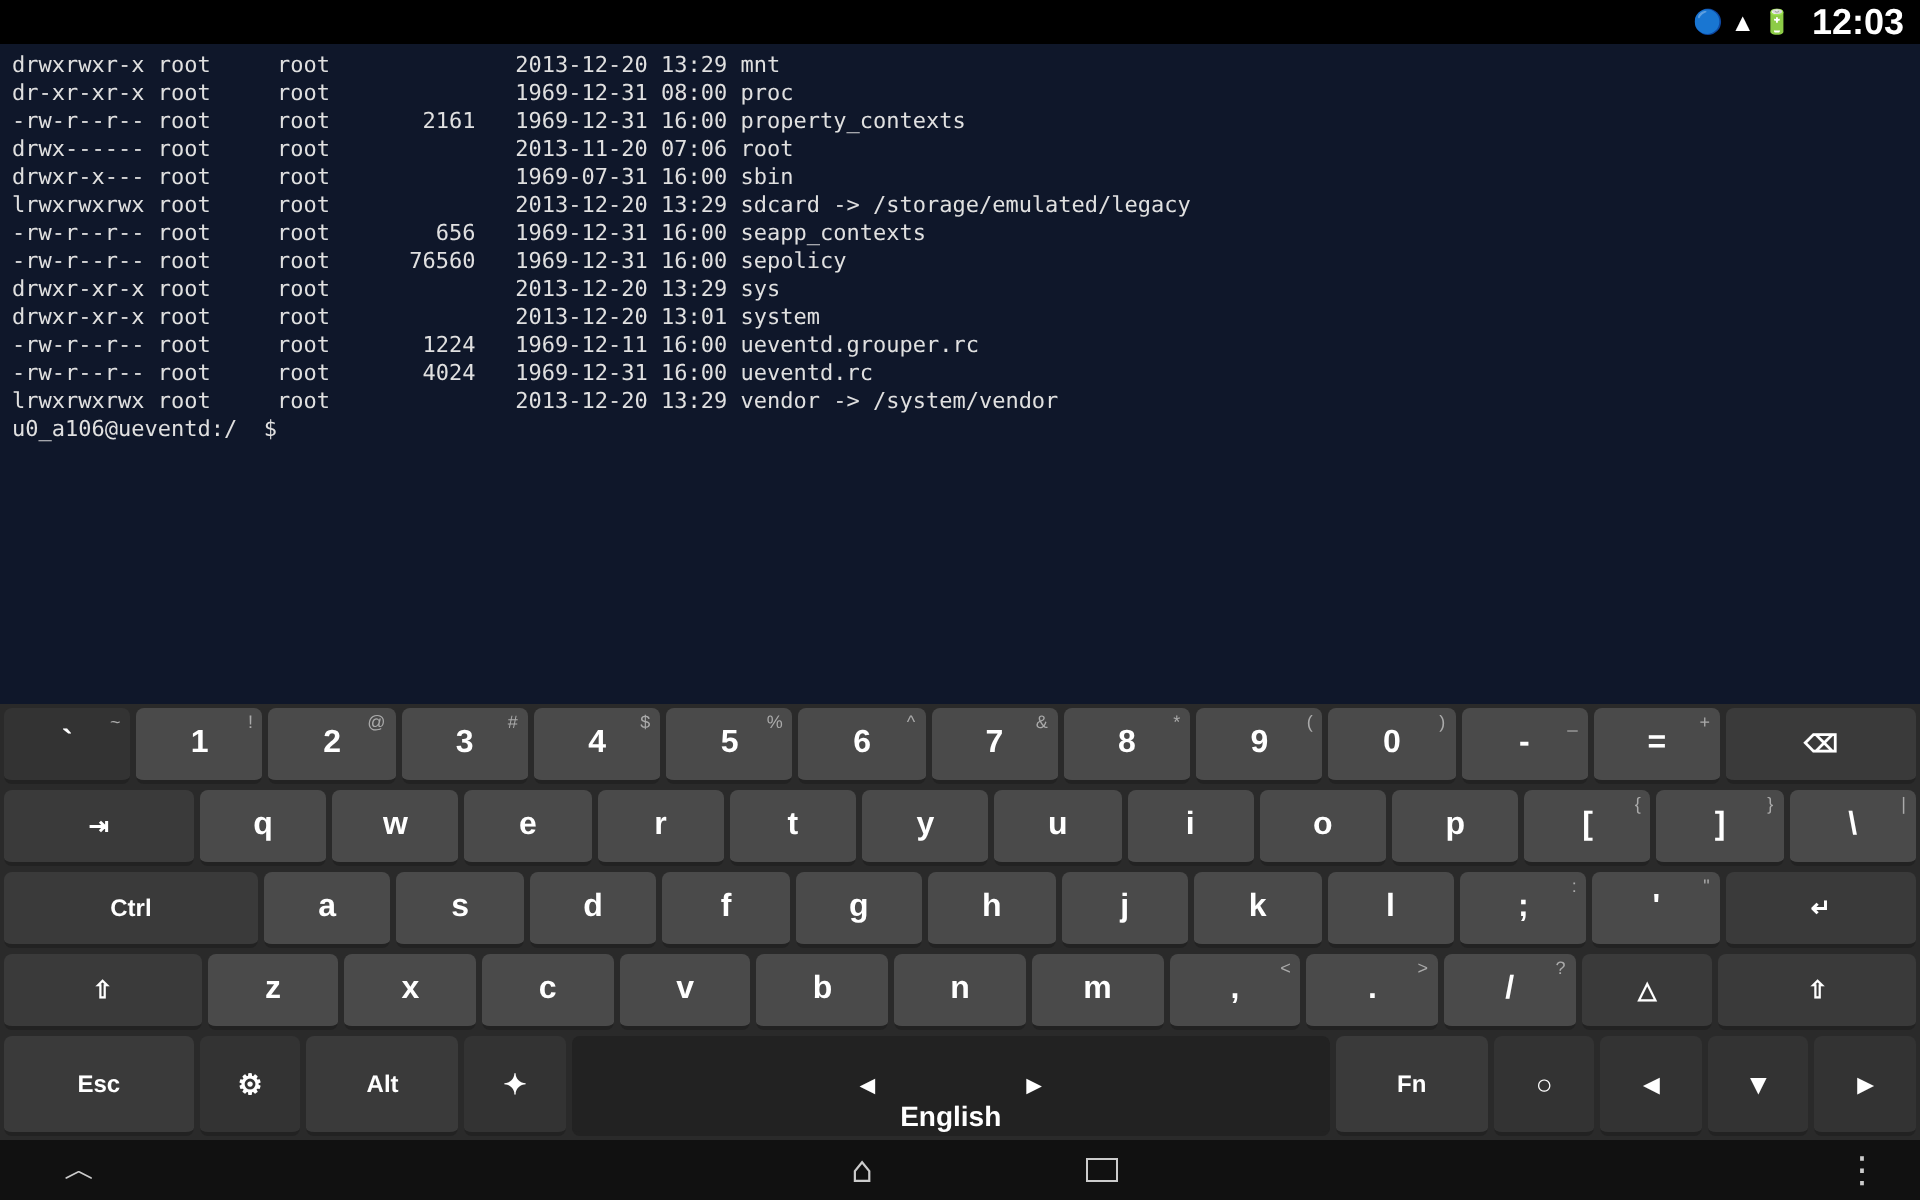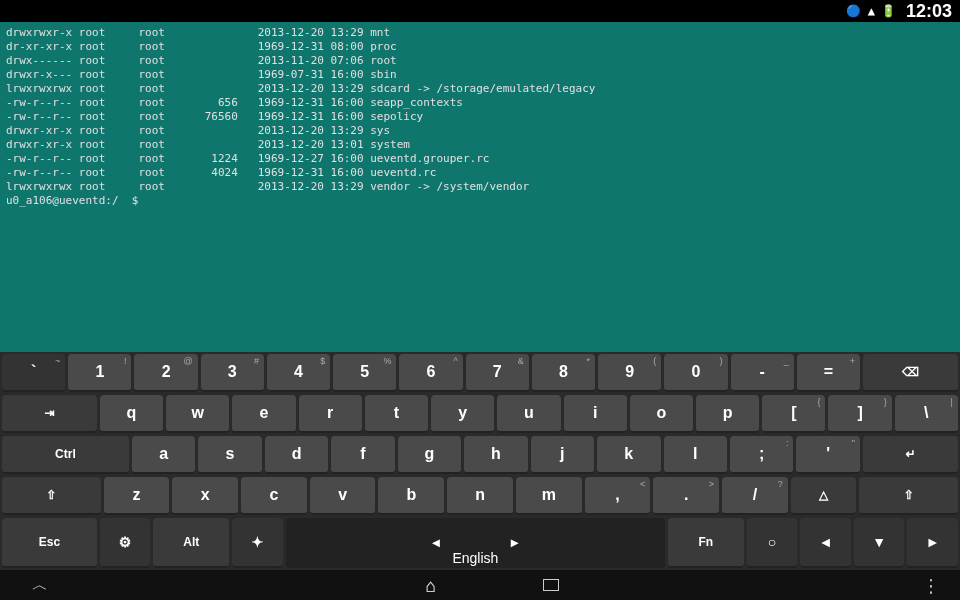--- a/index.html
+++ b/index.html
@@ -31,21 +31,21 @@
       color: #fff;
       font-size: 12px;
     }
 
     
     #terminal {
       position: absolute;
       top: 22px;
       left: 0; right: 0;
       bottom: 248px;
-      background: #0f766e;
+      background: #0f172a;
       color: #e0e0e0;
       font-size: 11px;
       line-height: 14px;
       padding: 4px 6px;
       overflow: hidden;
     }
 
     .term-line {
       white-space: pre;
       display: block;
@@ -156,28 +156,29 @@
     <span>🔵</span>
     <span>▲</span>
     <span>🔋</span>
     <span style="margin-left:4px;font-size:18px;font-weight:bold;color:#fff;font-family:sans-serif;">12:03</span>
   </div>
 </div>
 
 <div id="terminal">
   <span class="term-line">drwxrwxr-x root     root              2013-12-20 13:29 mnt</span>
   <span class="term-line">dr-xr-xr-x root     root              1969-12-31 08:00 proc</span>
+  <span class="term-line">-rw-r--r-- root     root       2161   1969-12-31 16:00 property_contexts</span>
   <span class="term-line">drwx------ root     root              2013-11-20 07:06 root</span>
   <span class="term-line">drwxr-x--- root     root              1969-07-31 16:00 sbin</span>
   <span class="term-line">lrwxrwxrwx root     root              2013-12-20 13:29 sdcard -&gt; /storage/emulated/legacy</span>
   <span class="term-line">-rw-r--r-- root     root        656   1969-12-31 16:00 seapp_contexts</span>
   <span class="term-line">-rw-r--r-- root     root      76560   1969-12-31 16:00 sepolicy</span>
   <span class="term-line">drwxr-xr-x root     root              2013-12-20 13:29 sys</span>
   <span class="term-line">drwxr-xr-x root     root              2013-12-20 13:01 system</span>
-  <span class="term-line">-rw-r--r-- root     root       1224   1969-12-27 16:00 ueventd.grouper.rc</span>
+  <span class="term-line">-rw-r--r-- root     root       1224   1969-12-11 16:00 ueventd.grouper.rc</span>
   <span class="term-line">-rw-r--r-- root     root       4024   1969-12-31 16:00 ueventd.rc</span>
   <span class="term-line">lrwxrwxrwx root     root              2013-12-20 13:29 vendor -&gt; /system/vendor</span>
   <span class="term-line">u0_a106@ueventd:/  $</span>
 </div>
 
 <div id="keyboard">
 
   <div class="key-row">
     <div class="key dark">
         <span class="shift-char">~</span>
@@ -316,21 +317,21 @@
     </div>
     <div class="key action-key" style="flex:1.2">
       <span>Alt</span>
     </div>
     <div class="key dark" style="flex:0.8">
       <span>✦</span>
     </div>
     <div class="key action-key" style="flex:6;background:#222;">
       <div style="display:flex;align-items:center;gap:10px;font-size:13px;">
         <span>◄</span>
-        <span style="font-size:14px;font-weight:normal;margin-top:32px;">English</span>
+        <span style="font-size:14px;font-weight:bold;margin-top:32px;">English</span>
         <span>►</span>
       </div>
     </div>
     <div class="key action-key" style="flex:1.2">
       <span>Fn</span>
     </div>
     <div class="key dark" style="flex:0.8">
       <span>○</span>
     </div>
     <div class="key dark" style="flex:0.8">

